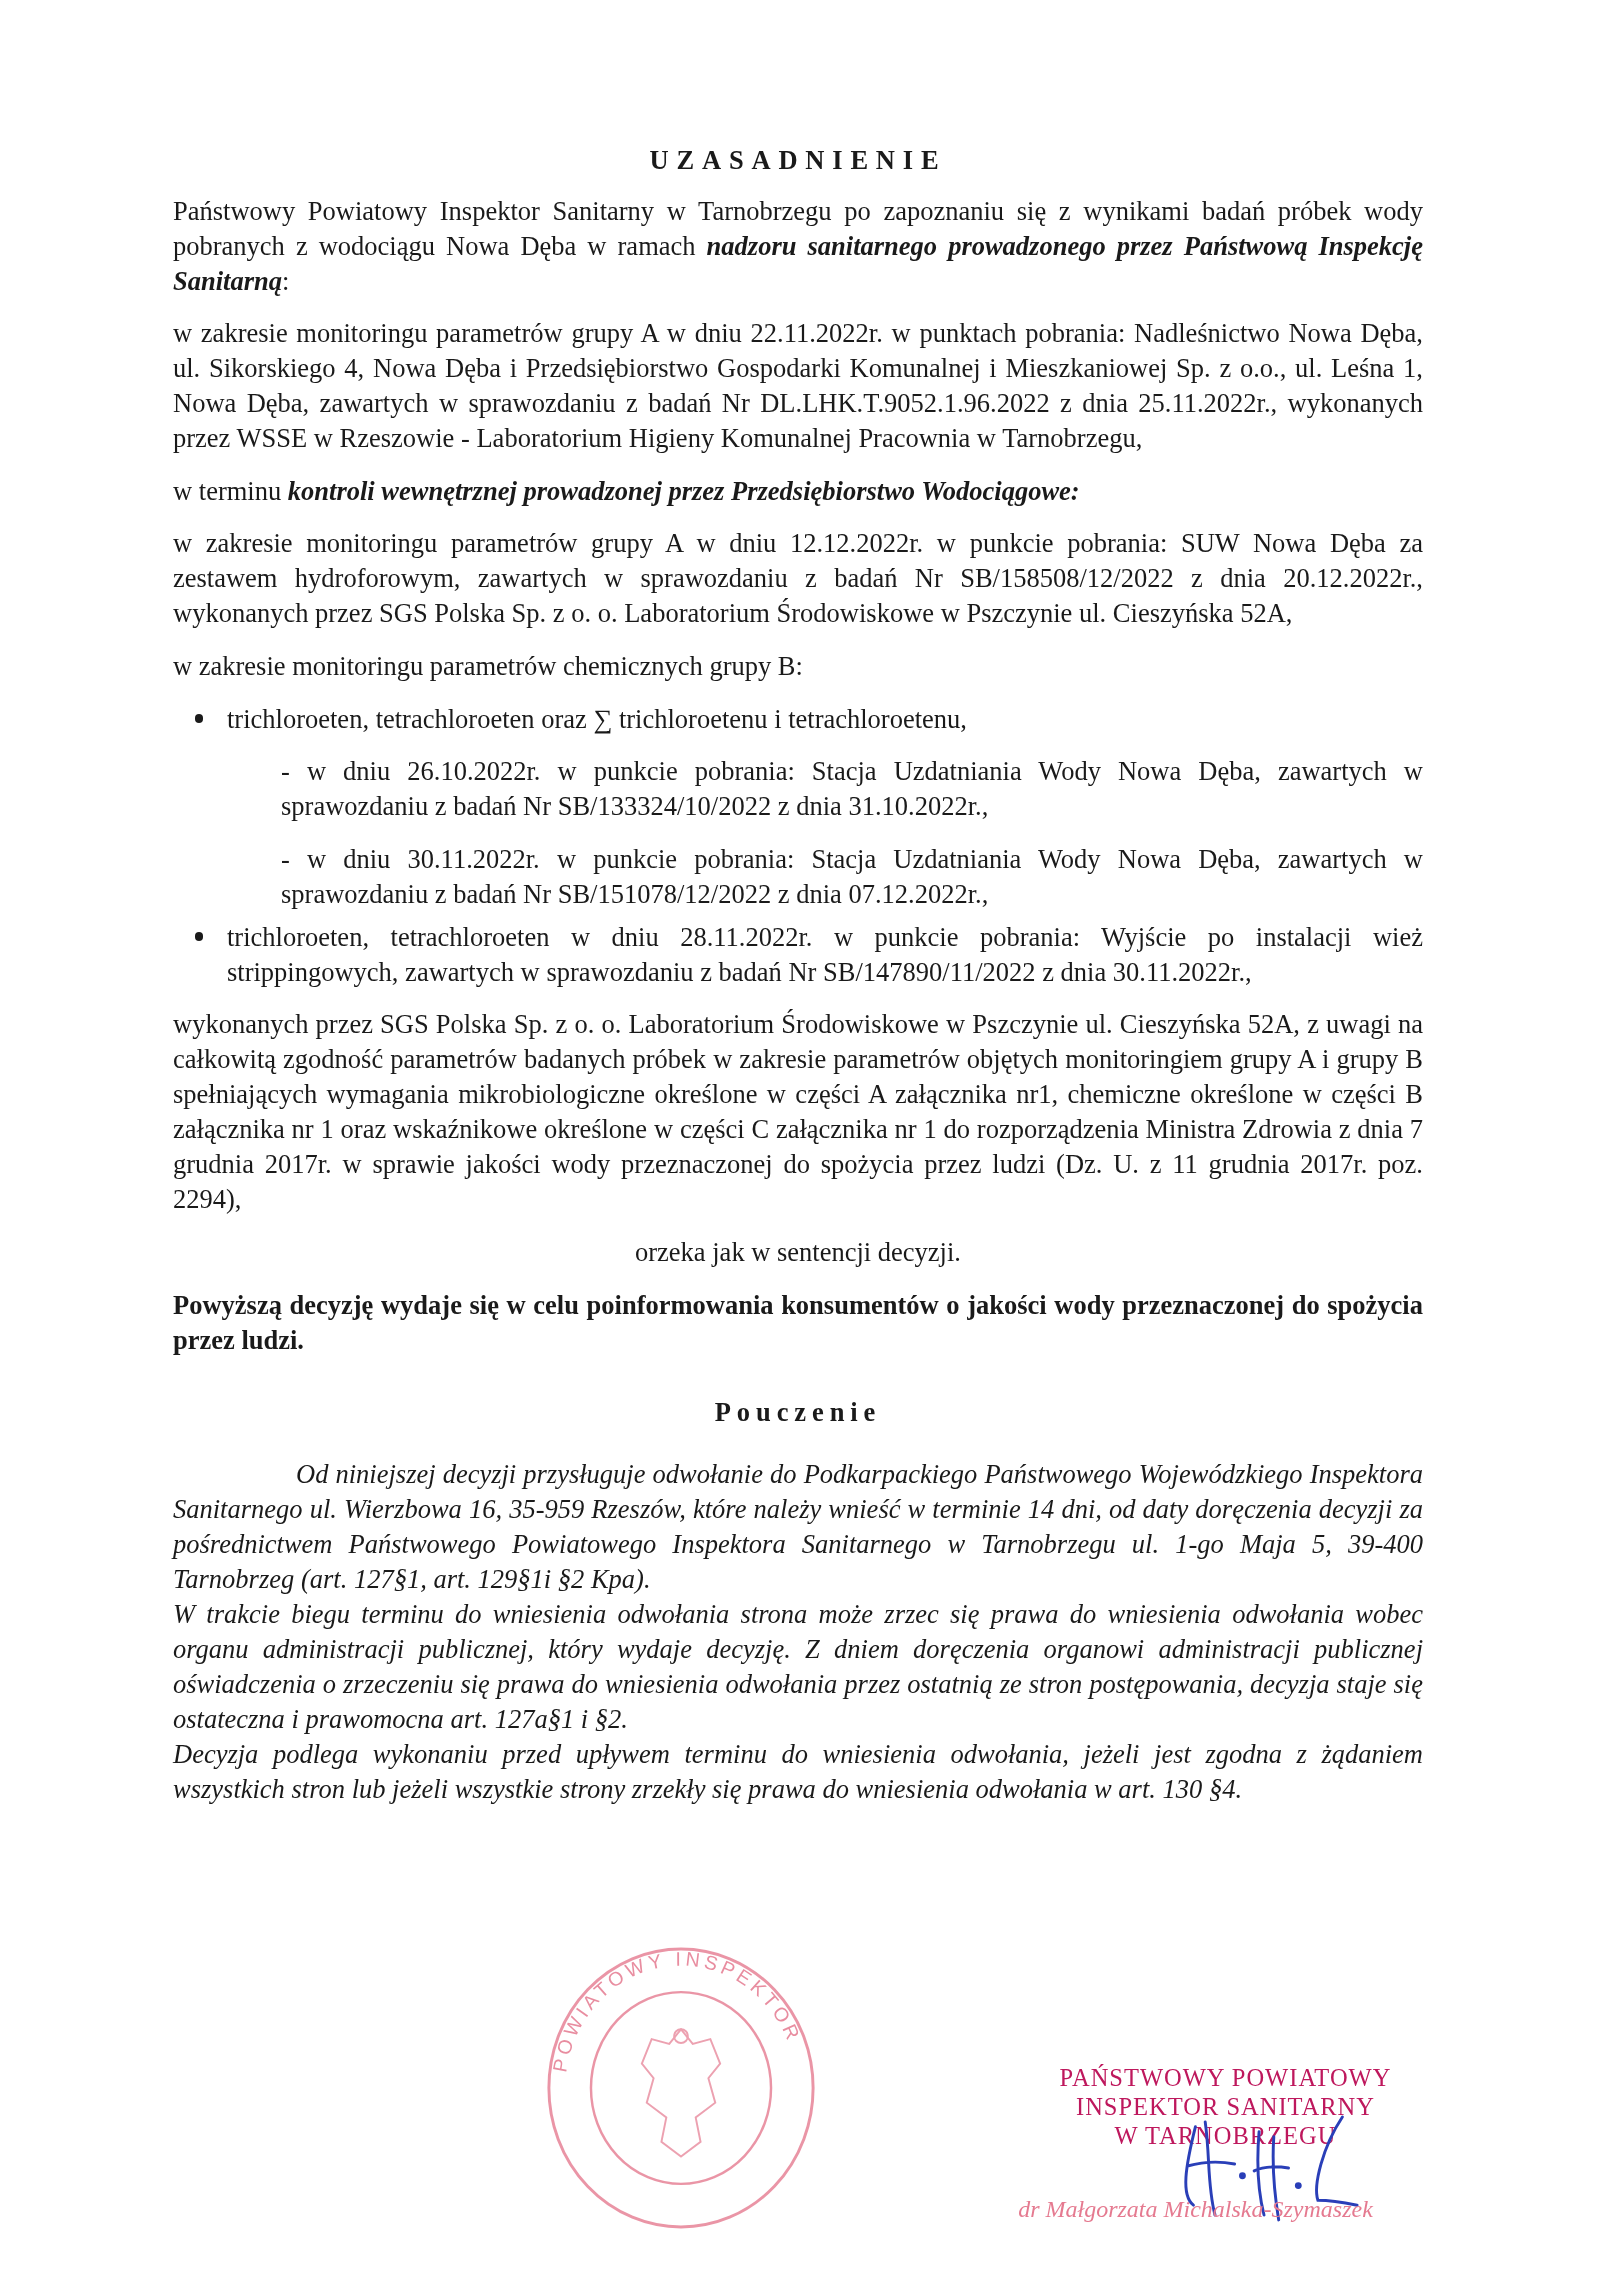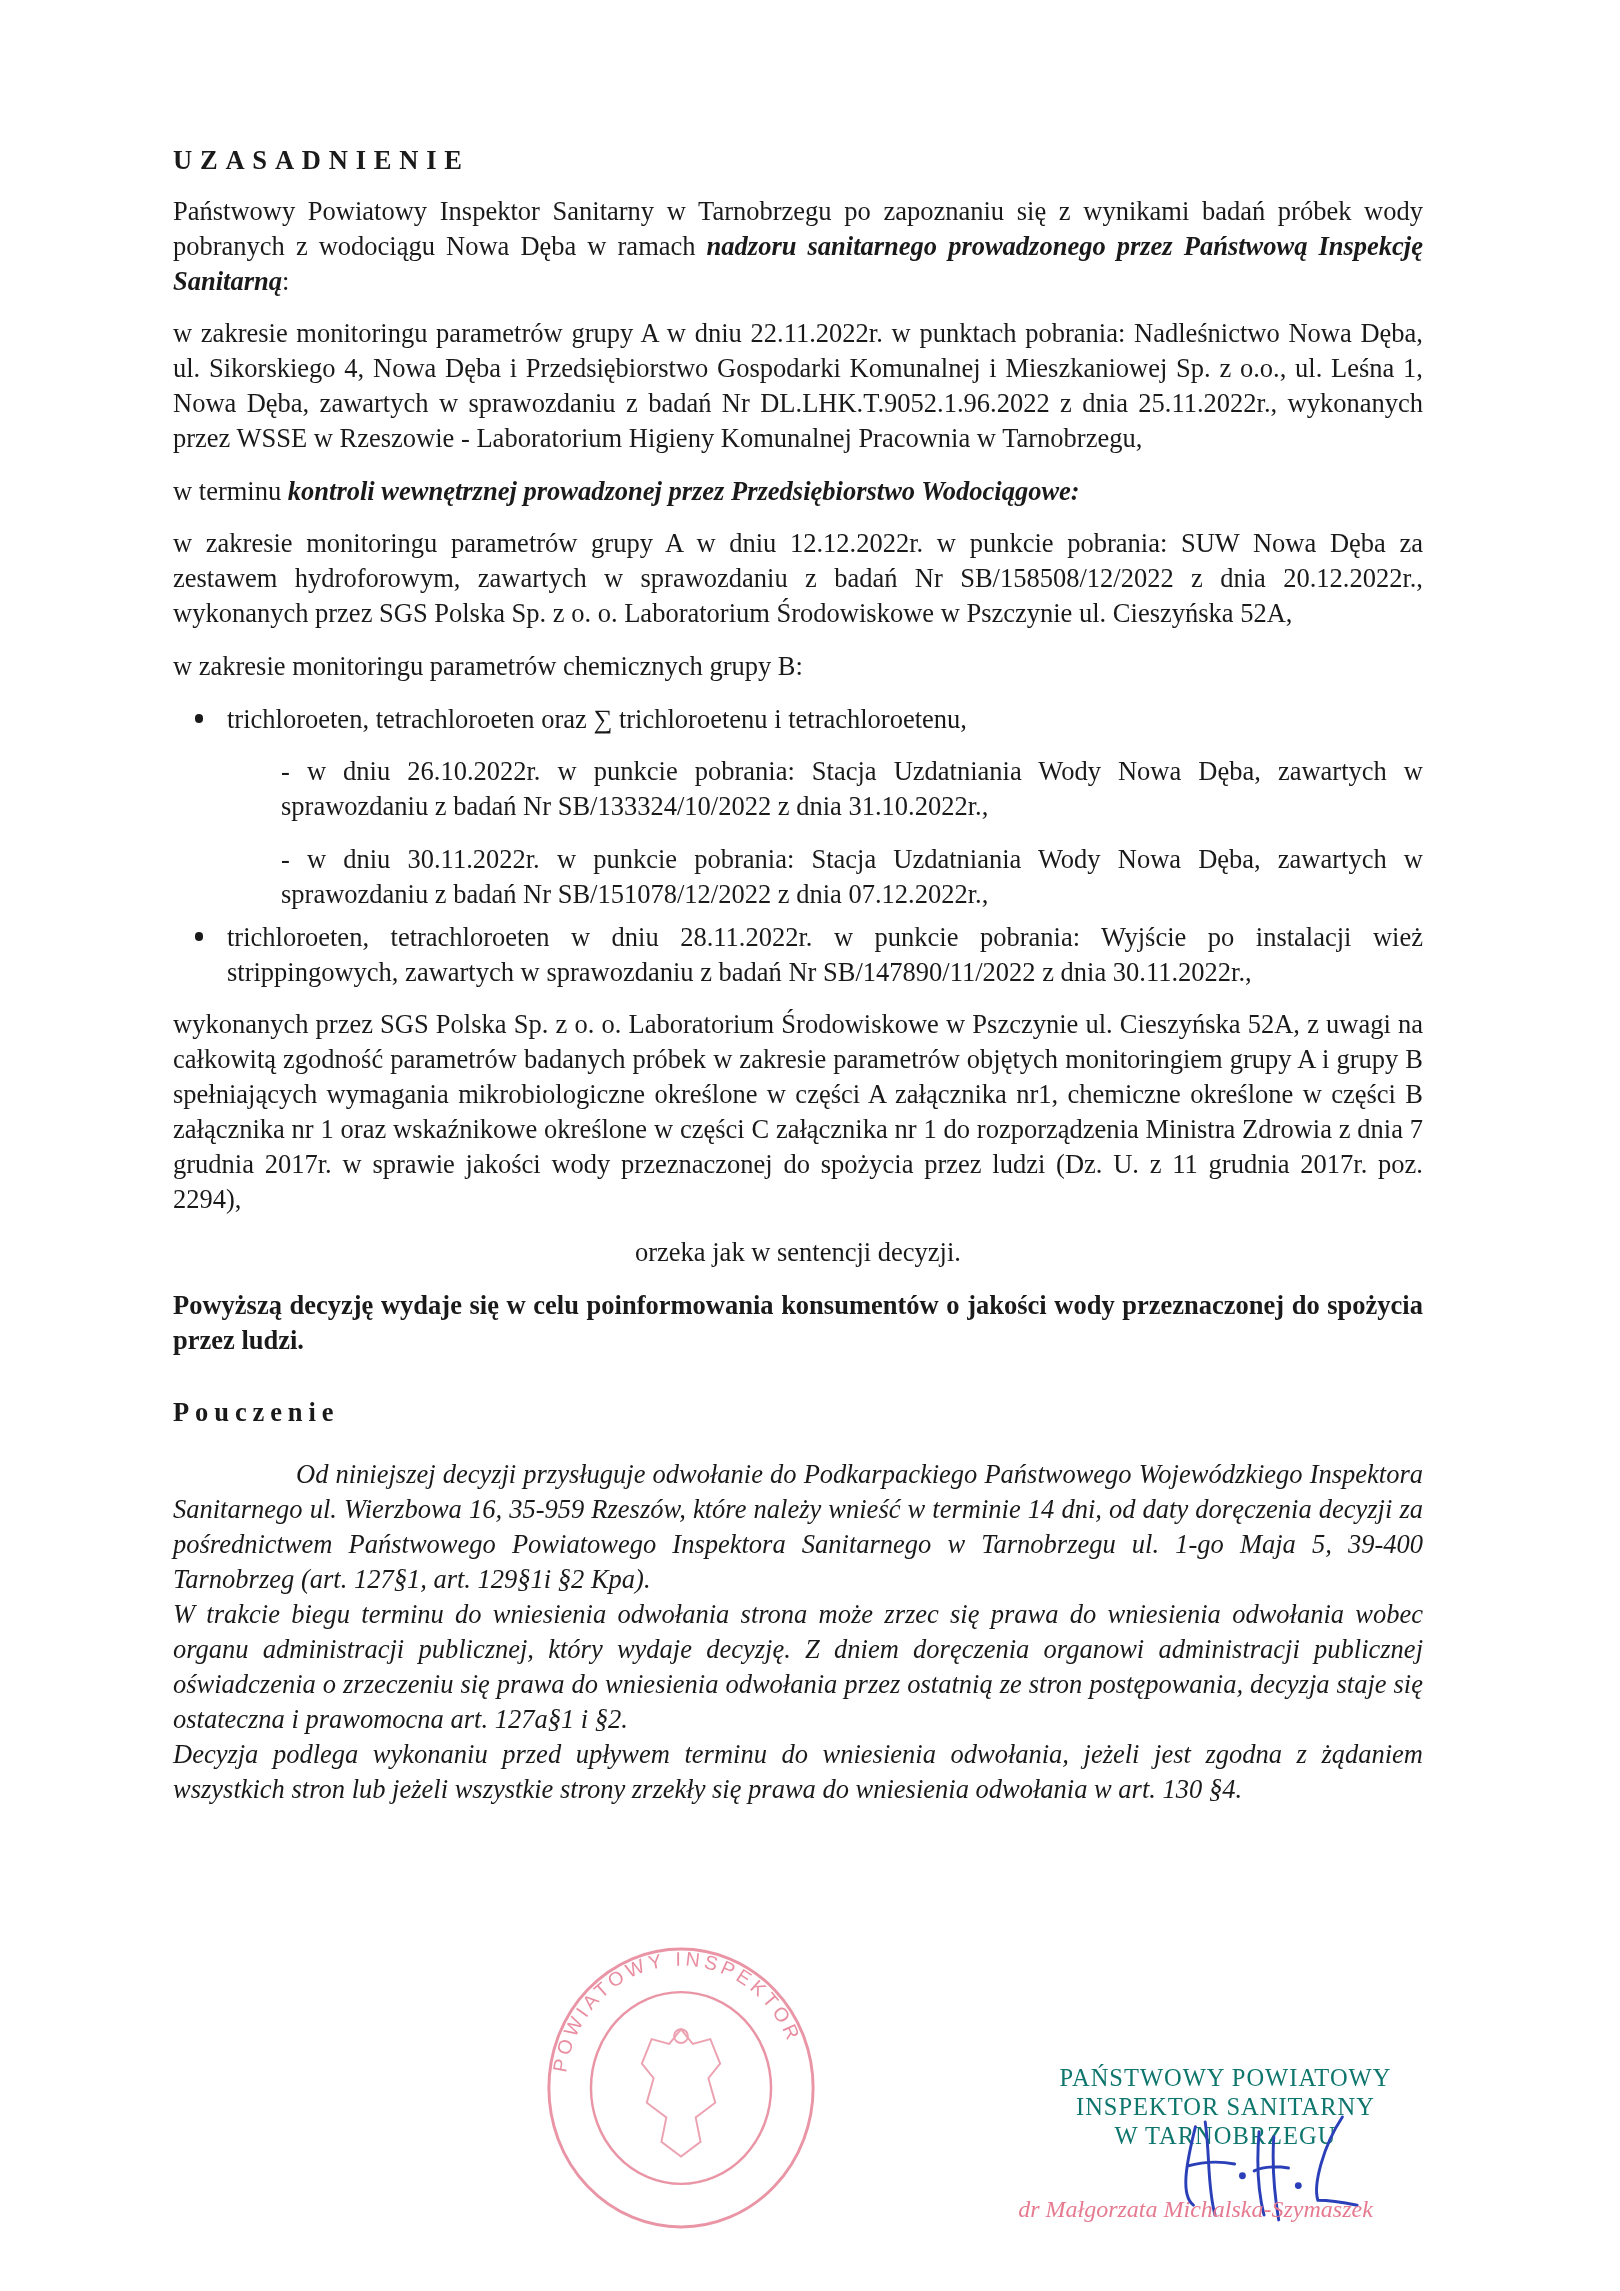--- a/index.html
+++ b/index.html
@@ -1,32 +1,32 @@
 <!DOCTYPE html>
 <html><head>
 <meta charset="utf-8">
 <style>
   html, body { margin:0; padding:0; background:#ffffff; }
   body { width:1620px; height:2292px; position:relative; overflow:hidden;
          font-family:"Liberation Serif", "DejaVu Serif", serif; color:#1a1a1a; }
   .page { position:absolute; left:173px; top:110px; width:1250px; }
   p { margin:0; font-size:26.5px; line-height:35px; text-align:justify; }
   .gap { margin-top:17.6px; }
-  .heading { font-weight:bold; letter-spacing:7.8px; font-size:26.5px; margin:35px 0 17.6px 0; }
+  .heading { text-align:center; font-weight:bold; letter-spacing:7.8px; font-size:26.5px; margin:35px 0 17.6px 0; }
   .center { text-align:center; }
   .bi { font-weight:bold; font-style:italic; }
   .bold { font-weight:bold; }
   .italic { font-style:italic; }
   ul.bullets { list-style:none; margin:17.6px 0 0 0; padding:0; }
   ul.bullets li { position:relative; padding-left:54px; }
   ul.bullets li .dot { position:absolute; left:21.6px; top:12.7px; width:8.8px; height:8.8px; border-radius:50%; background:#1a1a1a; }
   .sub { padding-left:54px; margin-top:17.6px; }
   .indent { text-indent:123px; }
   .stamp-round { position:absolute; left:544px; top:1946px; width:274px; height:284px; }
-  .stamp-text { position:absolute; left:1010px; top:2063px; width:431px; text-align:center; color:#0f766e; font-family:"Liberation Serif", serif; }
+  .stamp-text { position:absolute; left:1010px; top:2063px; width:431px; text-align:center; color:#be185d; font-family:"Liberation Serif", serif; }
   .stamp-text div { font-size:24.5px; line-height:29px; letter-spacing:1px; }
   .signer { position:absolute; left:980px; top:2196px; width:431px; text-align:center; color:#e57a90; font-style:italic; font-size:24px; }
   .signature { position:absolute; left:1166px; top:2107px; width:196px; height:118px; }
 </style>
 </head>
 <body>
 
 <div class="page">
 
   <div class="heading">UZASADNIENIE</div>

